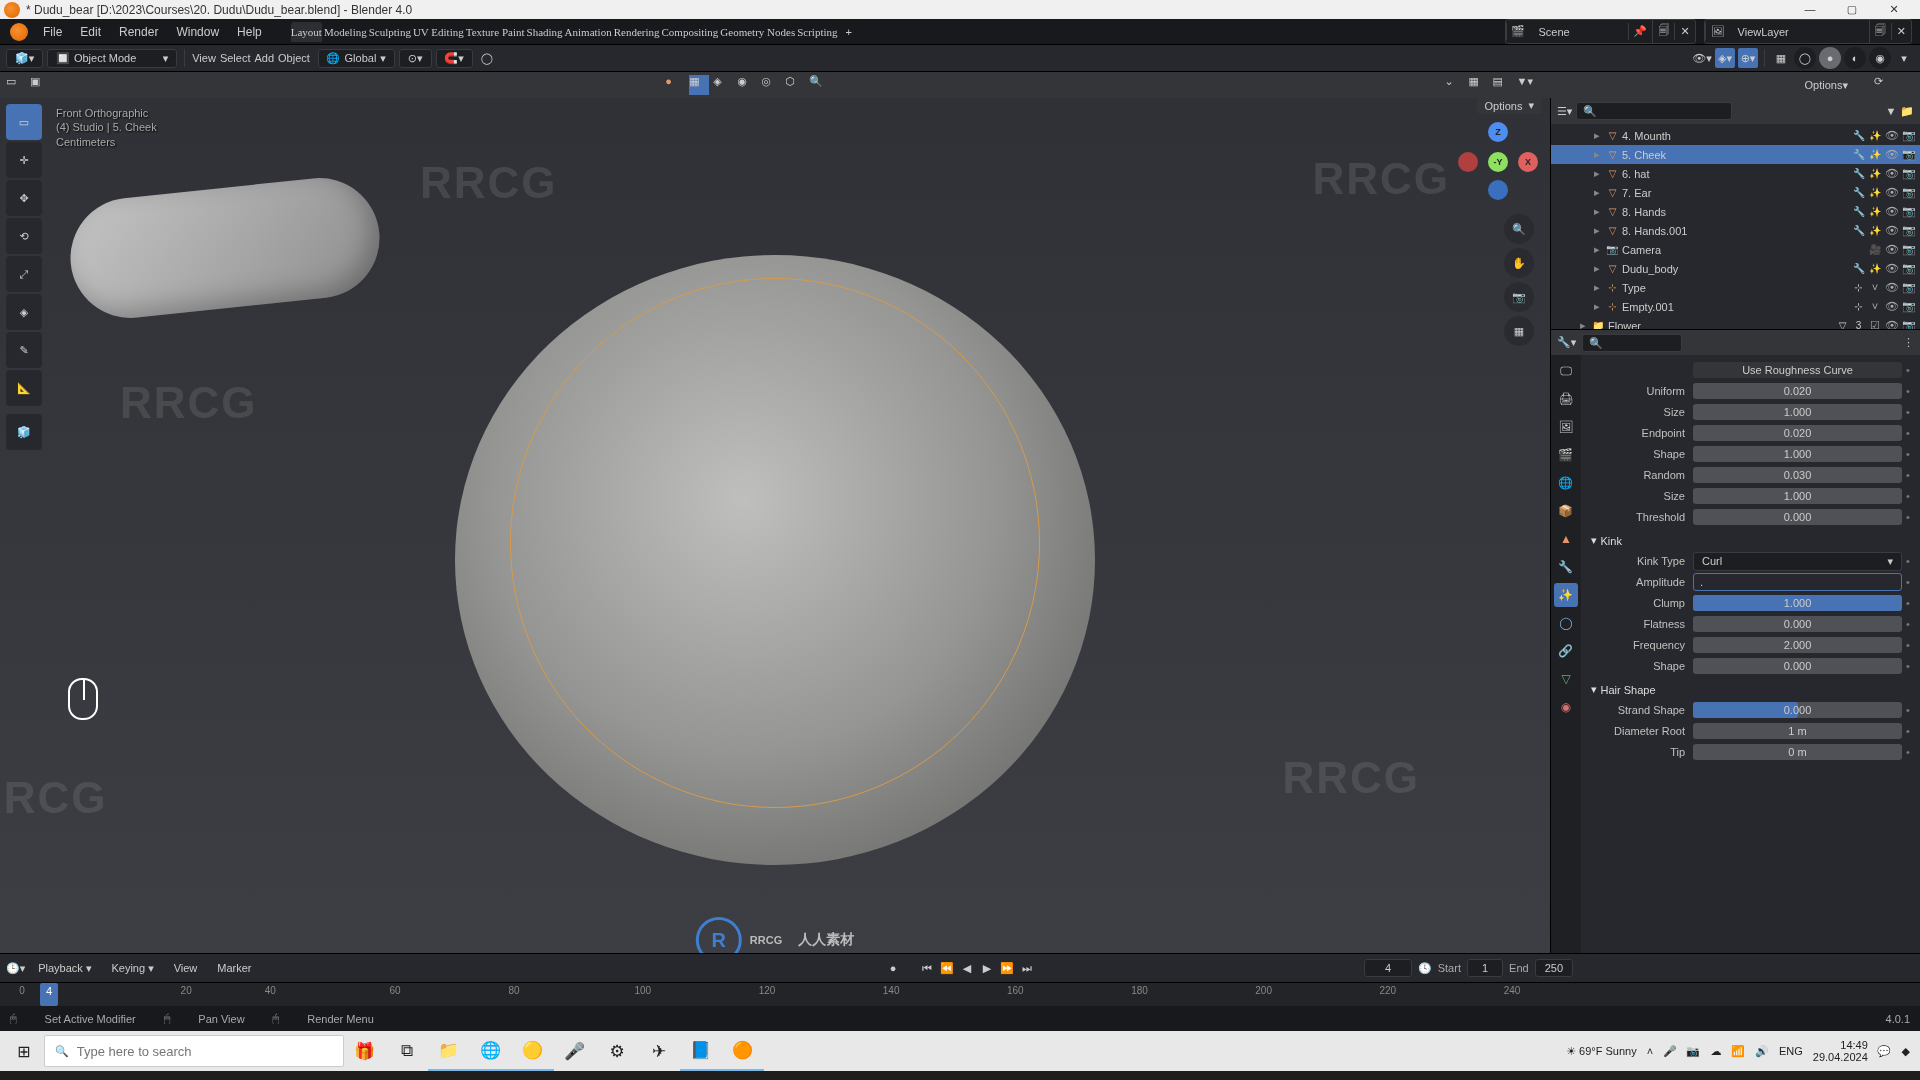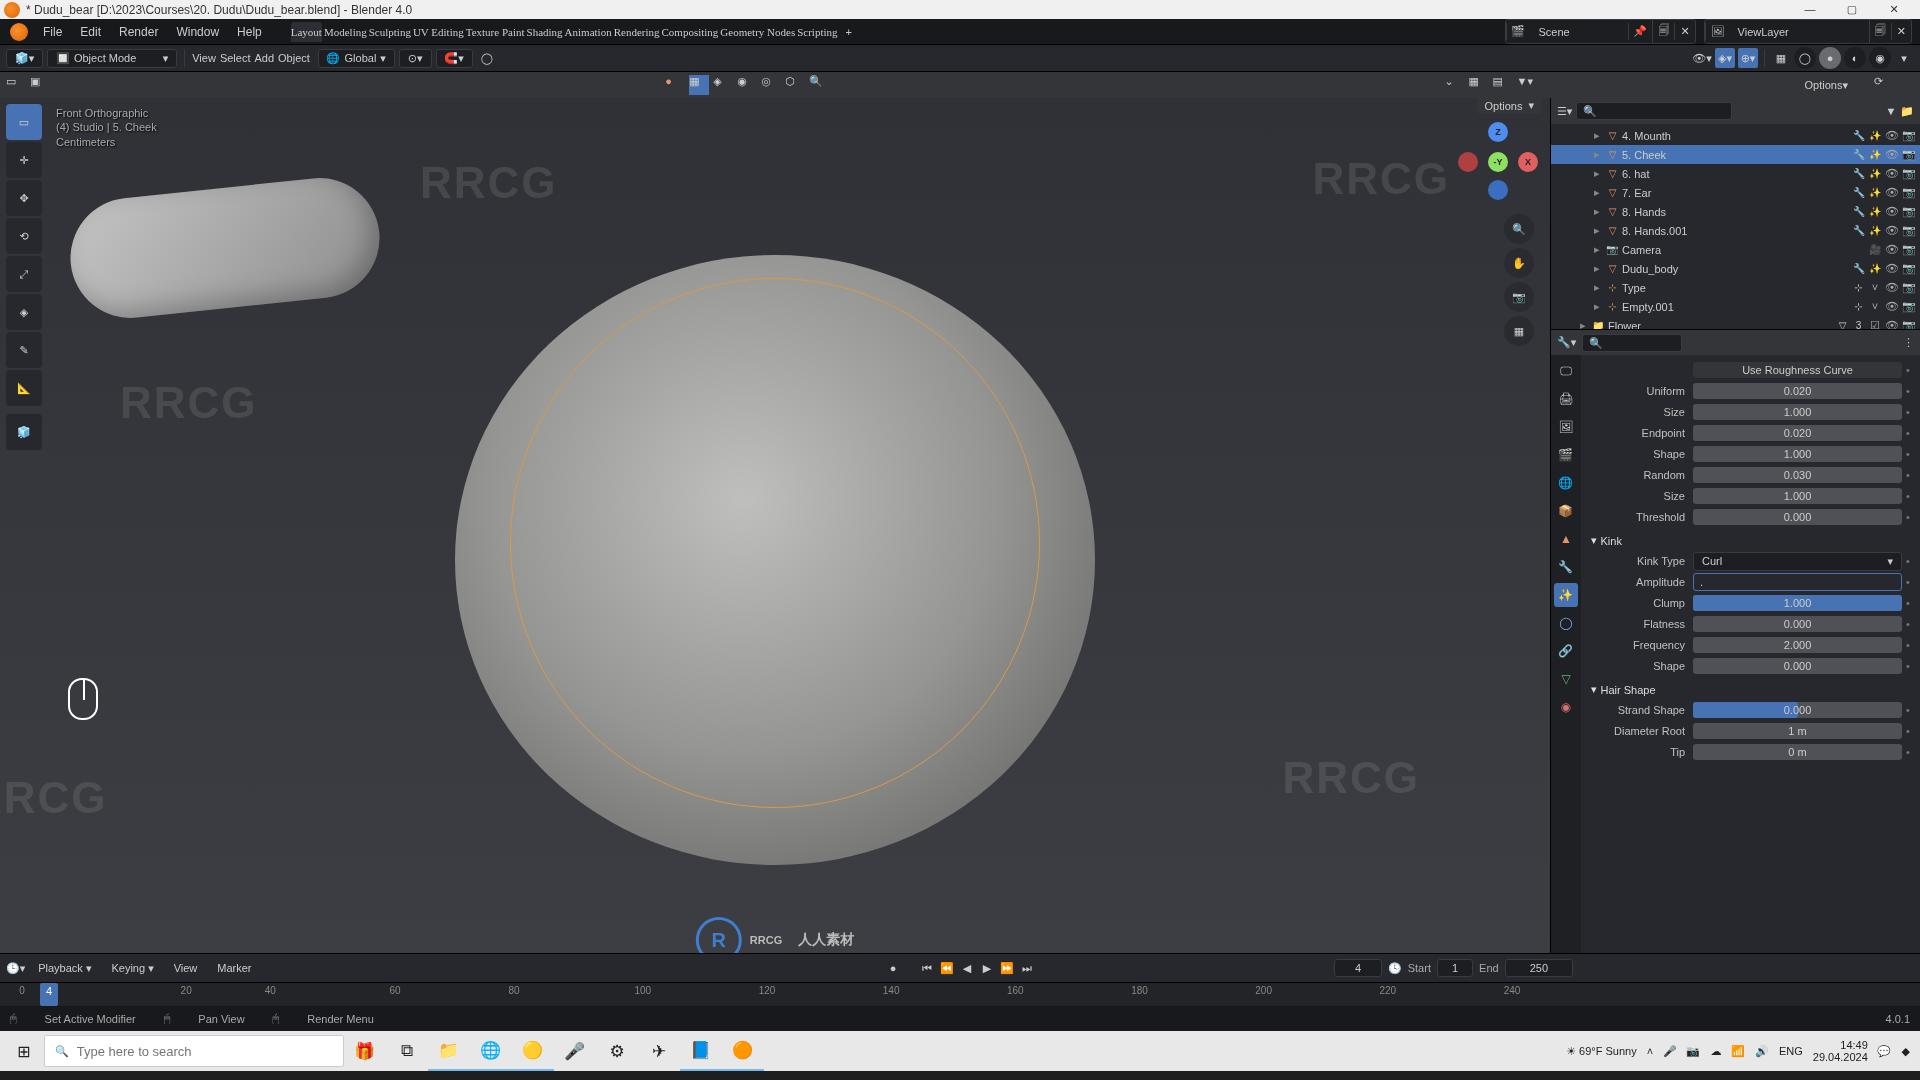--- a/index.html
+++ b/index.html
@@ -566,21 +566,21 @@
     <span>▶</span>
     <span>⏩</span>
     <span>⏭</span>
   </div>
   <span style="margin-left:auto"></span>
   <span class="framebox">4</span>
   <span class="ticon">🕓</span>
   <span style="color:#aaa">Start</span>
   <span class="framebox" style="padding:2px 14px">1</span>
   <span style="color:#aaa">End</span>
-  <span class="framebox" style="padding:2px 24px">250</span>
+  <span class="framebox" style="padding:2px 9px">250</span>
   <span style="width:335px"></span>
 </div>
 
 <div class="ruler" id="ruler">
   <div class="curframe" style="left:40px">4</div>
 <span class="tick" style="left: 22px;">0</span>
     <span class="tick" style="left: 146.167px; margin-left: 40px;">20</span>
     <span class="tick" style="left: 270.333px;">40</span>
     <span class="tick" style="left: 395px;">60</span>
     <span class="tick" style="left: 514px;">80</span>

